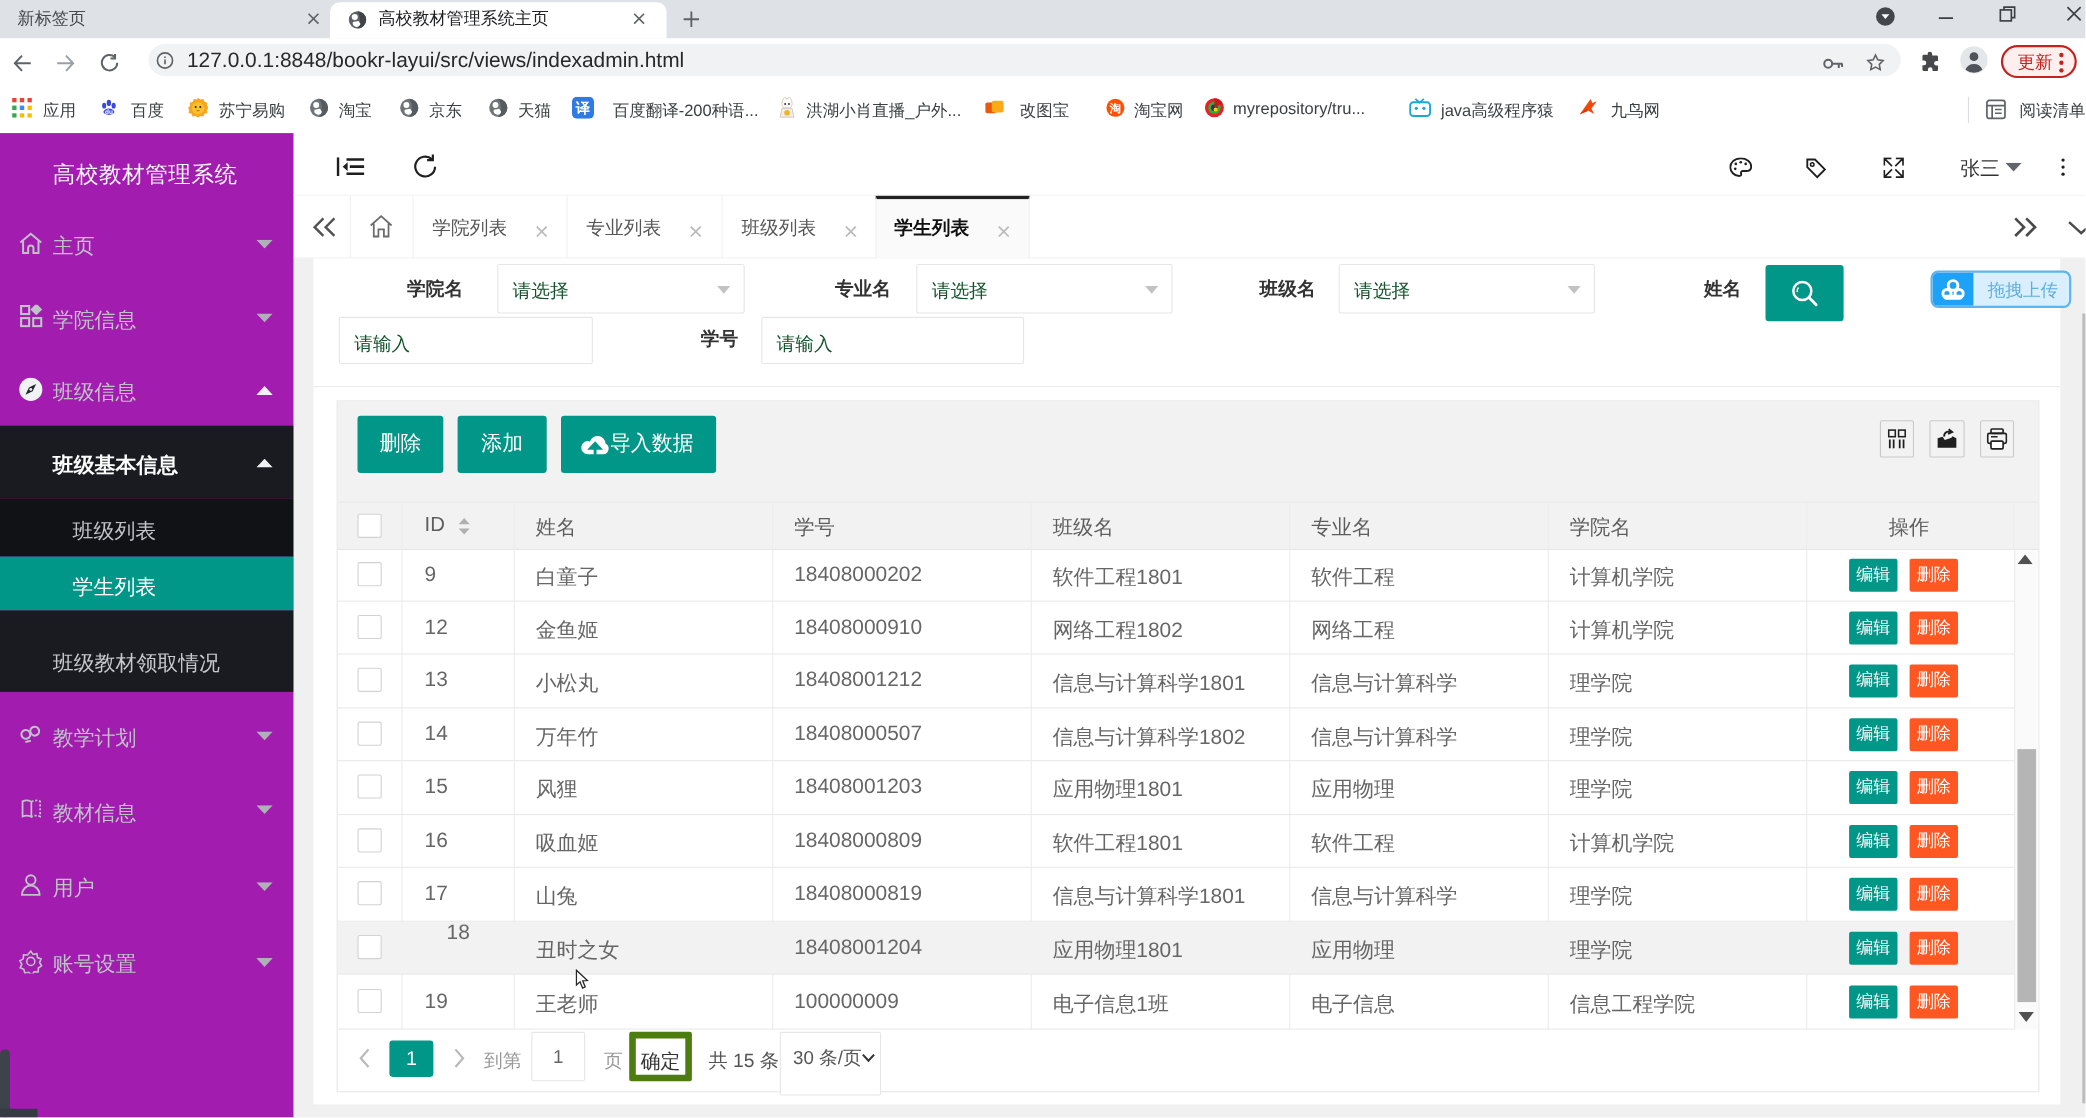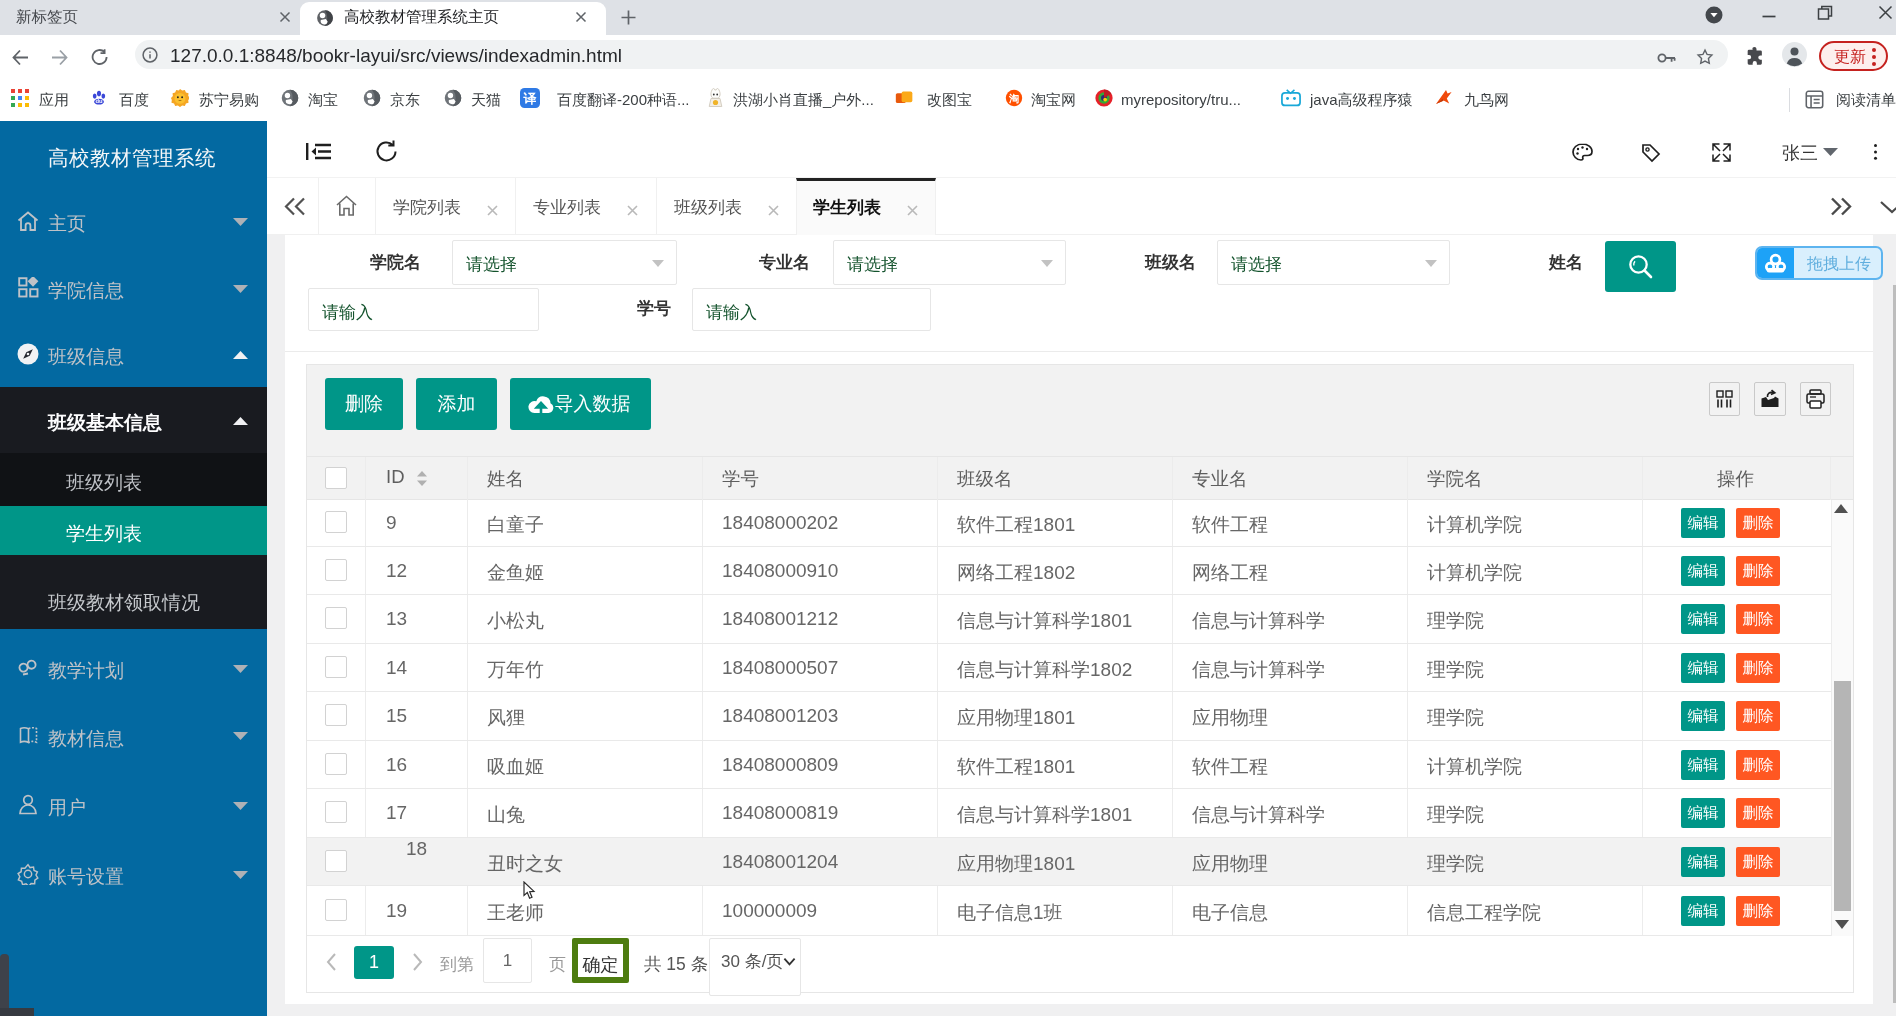--- a/index.html
+++ b/index.html
@@ -179,21 +179,21 @@
   <span class="a" style="left:1464px;top:11px;">九鸟网</span>
   <div class="a" style="left:1789px;top:8px;width:1px;height:24px;background:#dadce0;"></div>
   <svg class="a" style="left:1805px;top:10px;" width="19" height="19" viewBox="0 0 22 22">
       <rect x="1.5" y="1.5" width="19" height="19" rx="2.5" fill="none" stroke="#5f6368" stroke-width="1.8"></rect>
       <path d="M1.5 7 H20.5 M7 7 V20.5" stroke="#5f6368" stroke-width="1.8"></path>
       <path d="M10 11 h7 M10 15 h7" stroke="#5f6368" stroke-width="1.6"></path>
     </svg>
   <span class="a" style="left:1836px;top:11px;white-space:nowrap;">阅读清单</span>
 </div>
 
-<div class="a" id="sidebar" style="left:0;top:121px;width:267px;height:895px;background:#0369a1;overflow:hidden;color:#bfc2c7;font-size:19px;">
+<div class="a" id="sidebar" style="left:0;top:121px;width:267px;height:895px;background:#a21caf;overflow:hidden;color:#bfc2c7;font-size:19px;">
   <span class="a" style="left:48px;top:23px;font-size:20.5px;color:#f6f7f8;letter-spacing:0.5px;">高校教材管理系统</span>
 
   <svg class="a" style="left:17px;top:89px;" width="22" height="22" viewBox="0 0 22 22">
       <path d="M1.5 10.5 L11 2.5 L20.5 10.5" fill="none" stroke="#bfc2c7" stroke-width="1.8"></path>
       <path d="M4 9 V20 H8.6 V15.5 A2.4 2.4 0 0 1 13.4 15.5 V20 H18 V9" fill="none" stroke="#bfc2c7" stroke-width="1.8"></path>
     </svg>
   <span class="a" style="left:48px;top:90px;">主页</span>
   <svg class="a" style="left:233px;top:97px;" width="15" height="8" viewBox="0 0 15 8">
       <path d="M0 0 h15 l-7.5 8z" fill="#aeb1b6"></path>
     </svg>

